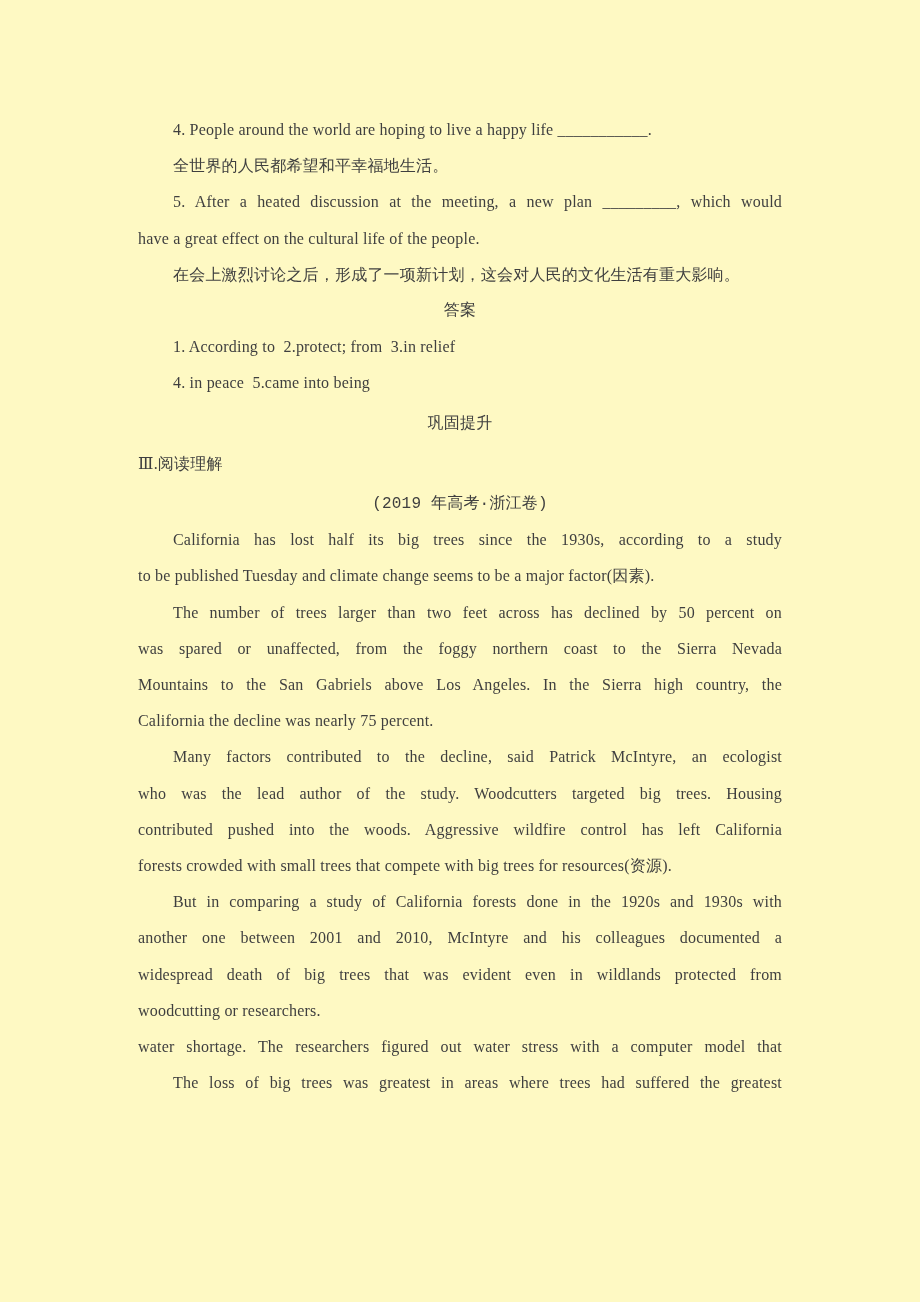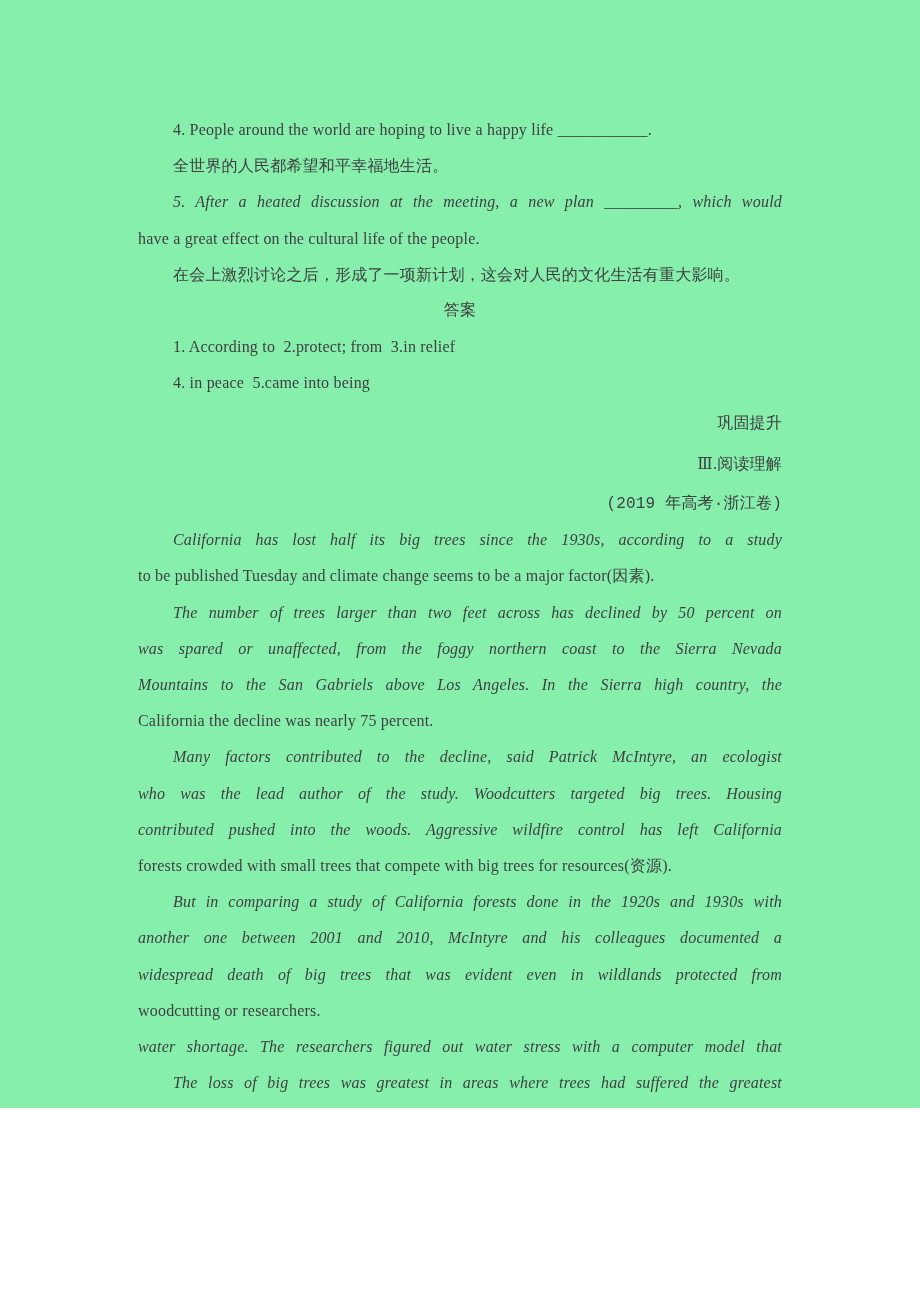--- a/index.html
+++ b/index.html
@@ -3,22 +3,22 @@
 <meta charset="utf-8">
 <style>
   html, body {
     margin: 0;
     padding: 0;
     background: #ffffff;
   }
   .page {
     position: relative;
     width: 920px;
-    height: 1108px;
-    background: #86efac;
+    height: 1302px;
+    background: #fef9c3;
     overflow: hidden;
     font-family: "Liberation Serif", "DejaVu Serif", serif;
     color: #3f3f3f;
   }
   .doc-body {
     position: absolute;
     left: 138px;
     top: 0;
     width: 644px;
     padding-top: 112px;
@@ -35,26 +35,24 @@
   }
   .line.center {
     text-align: center;
     text-indent: 0;
     font-family: Liberation Mono, monospace;
   }
   .line.justify {
     white-space: normal;
     text-align: justify;
     text-align-last: justify;
-    font-style: italic;
     -moz-text-align-last: justify;
   }
   .line.gap-top {
     margin-top: 4px;
-    text-align: right;
   }
 </style>
 </head>
 <body>
 
 <div class="page">
   <div class="doc-body" id="doc-body">
       <div class="line indent">4. People around the world are hoping to live a happy life ___________.</div>
       <div class="line indent">全世界的人民都希望和平幸福地生活。</div>
       <div class="line indent justify">5. After a heated discussion at the meeting, a new plan _________,  which would</div>

